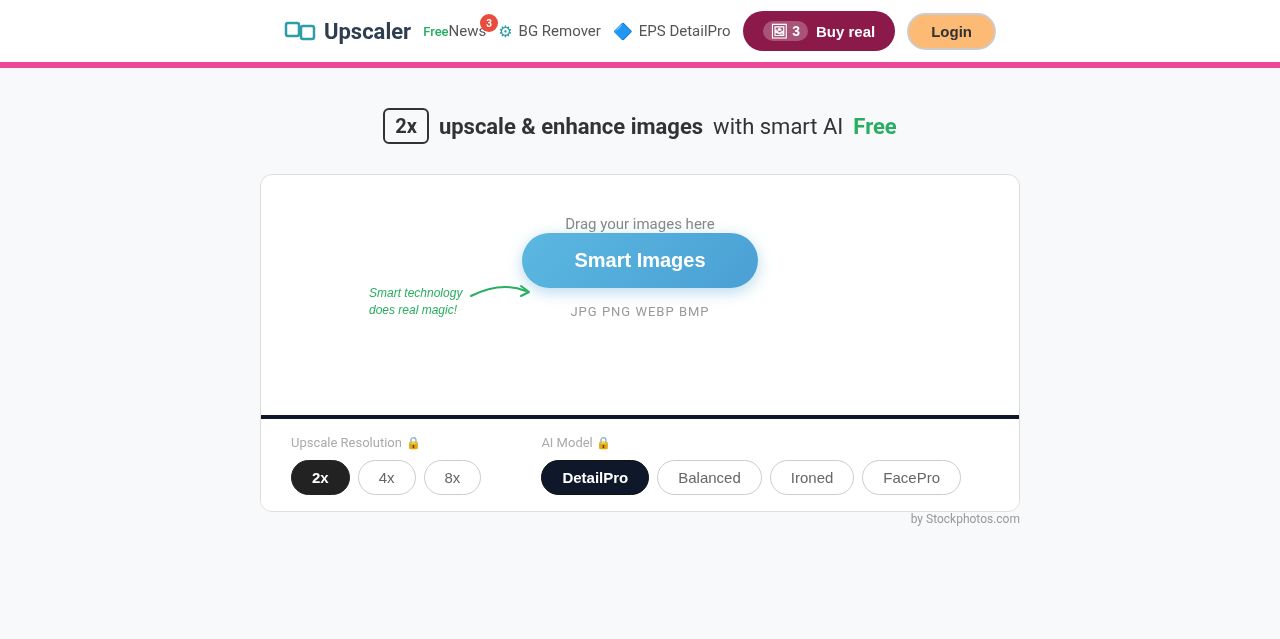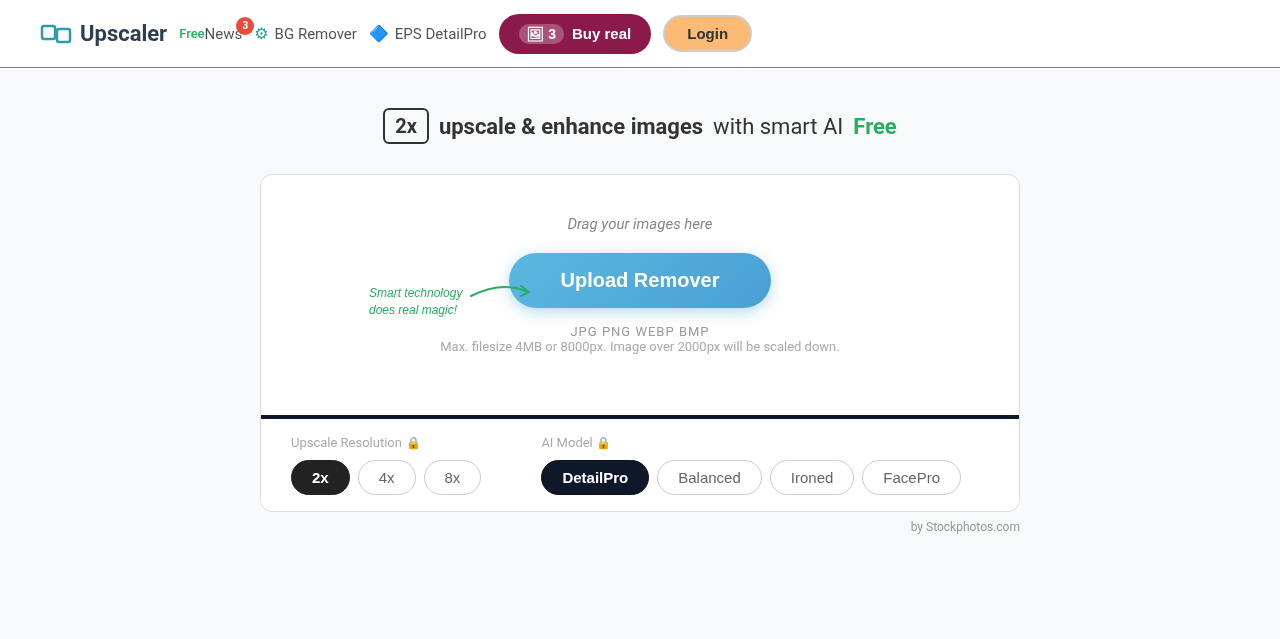--- a/index.html
+++ b/index.html
@@ -8,24 +8,24 @@
       background: #f8f9fa;
       min-height: 639px;
       color: #333;
     }
 
     
     .header {
       background: #fff;
       display: flex;
       align-items: center;
-      justify-content: flex-start;
+      justify-content: center;
       padding: 0 40px;
       height: 68px;
-      border-bottom: 1px solid #ec4899;
+      border-bottom: 6px solid #ec4899;
     }
     .logo-area {
       display: flex;
       align-items: center;
       gap: 8px;
     }
     .logo-icon {
       width: 32px;
       height: 32px;
       color: #2d9da8;
@@ -155,22 +155,20 @@
       display: flex;
       flex-direction: column;
       align-items: center;
       position: relative;
       min-height: 240px;
     }
 
     .drag-text {
       font-size: 15px;
       color: #888;
-      margin-bottom: 20px;
-      font-style: italic;
     }
 
     
     .handwritten {
       position: absolute;
       left: 60px;
       top: 50%;
       transform: translateY(-30%);
       font-size: 12px;
       color: #27ae60;
@@ -195,21 +193,21 @@
       font-weight: 700;
       cursor: pointer;
       box-shadow: 0 4px 15px rgba(74,159,212,0.4);
       margin-bottom: 16px;
     }
 
     .format-text {
       font-size: 13px;
       color: #999;
       letter-spacing: 1px;
-      margin-bottom: 0;
+      margin-bottom: 10px;
     }
     .size-limit-text {
       font-size: 13px;
       color: #aaa;
       text-align: center;
     }
 
     
     .settings-bar {
       border-top: 4px solid #0f172a;
@@ -262,21 +260,20 @@
       border-radius: 20px;
     }
 
     
     .attribution {
       width: 760px;
       max-width: 100%;
       text-align: right;
       font-size: 12px;
       color: #999;
-      margin-top: 8px;
     }
   </style>
 </head>
 <body>
 
 <header class="header">
   <div class="logo-area">
     <svg class="logo-icon" viewBox="0 0 32 32" fill="none">
       <rect x="2" y="8" width="13" height="13" rx="2" stroke="#2d9da8" stroke-width="2.5" fill="none"></rect>
       <rect x="17" y="11" width="13" height="13" rx="2" stroke="#2d9da8" stroke-width="2.5" fill="none"></rect>
@@ -325,23 +322,22 @@
       <div class="handwritten">
         <div>Smart technology</div>
         <div>does real magic!</div>
       </div>
 
       <svg class="arrow-svg" width="80" height="30" viewBox="0 0 80 30">
         <path d="M10 20 Q40 5 65 15" stroke="#27ae60" stroke-width="2" fill="none" stroke-linecap="round"></path>
         <polyline points="60,10 68,16 60,20" stroke="#27ae60" stroke-width="2" fill="none" stroke-linecap="round" stroke-linejoin="round"></polyline>
       </svg>
 
-      <button class="upload-btn">Upload Remover</button>
+      <button class="upload-btn">Smart Images</button>
       <p class="format-text">JPG PNG WEBP BMP</p>
-      <p class="size-limit-text">Max. filesize 4MB or 8000px. Image over 2000px will be scaled down.</p>
     </div>
 
     <div class="settings-bar">
       <div class="setting-group">
         <div class="setting-label">
           <span>Upscale Resolution</span>
           <span class="info-icon">🔒</span>
         </div>
         <div class="pill-group">
           <button class="pill active-dark">2x</button>

